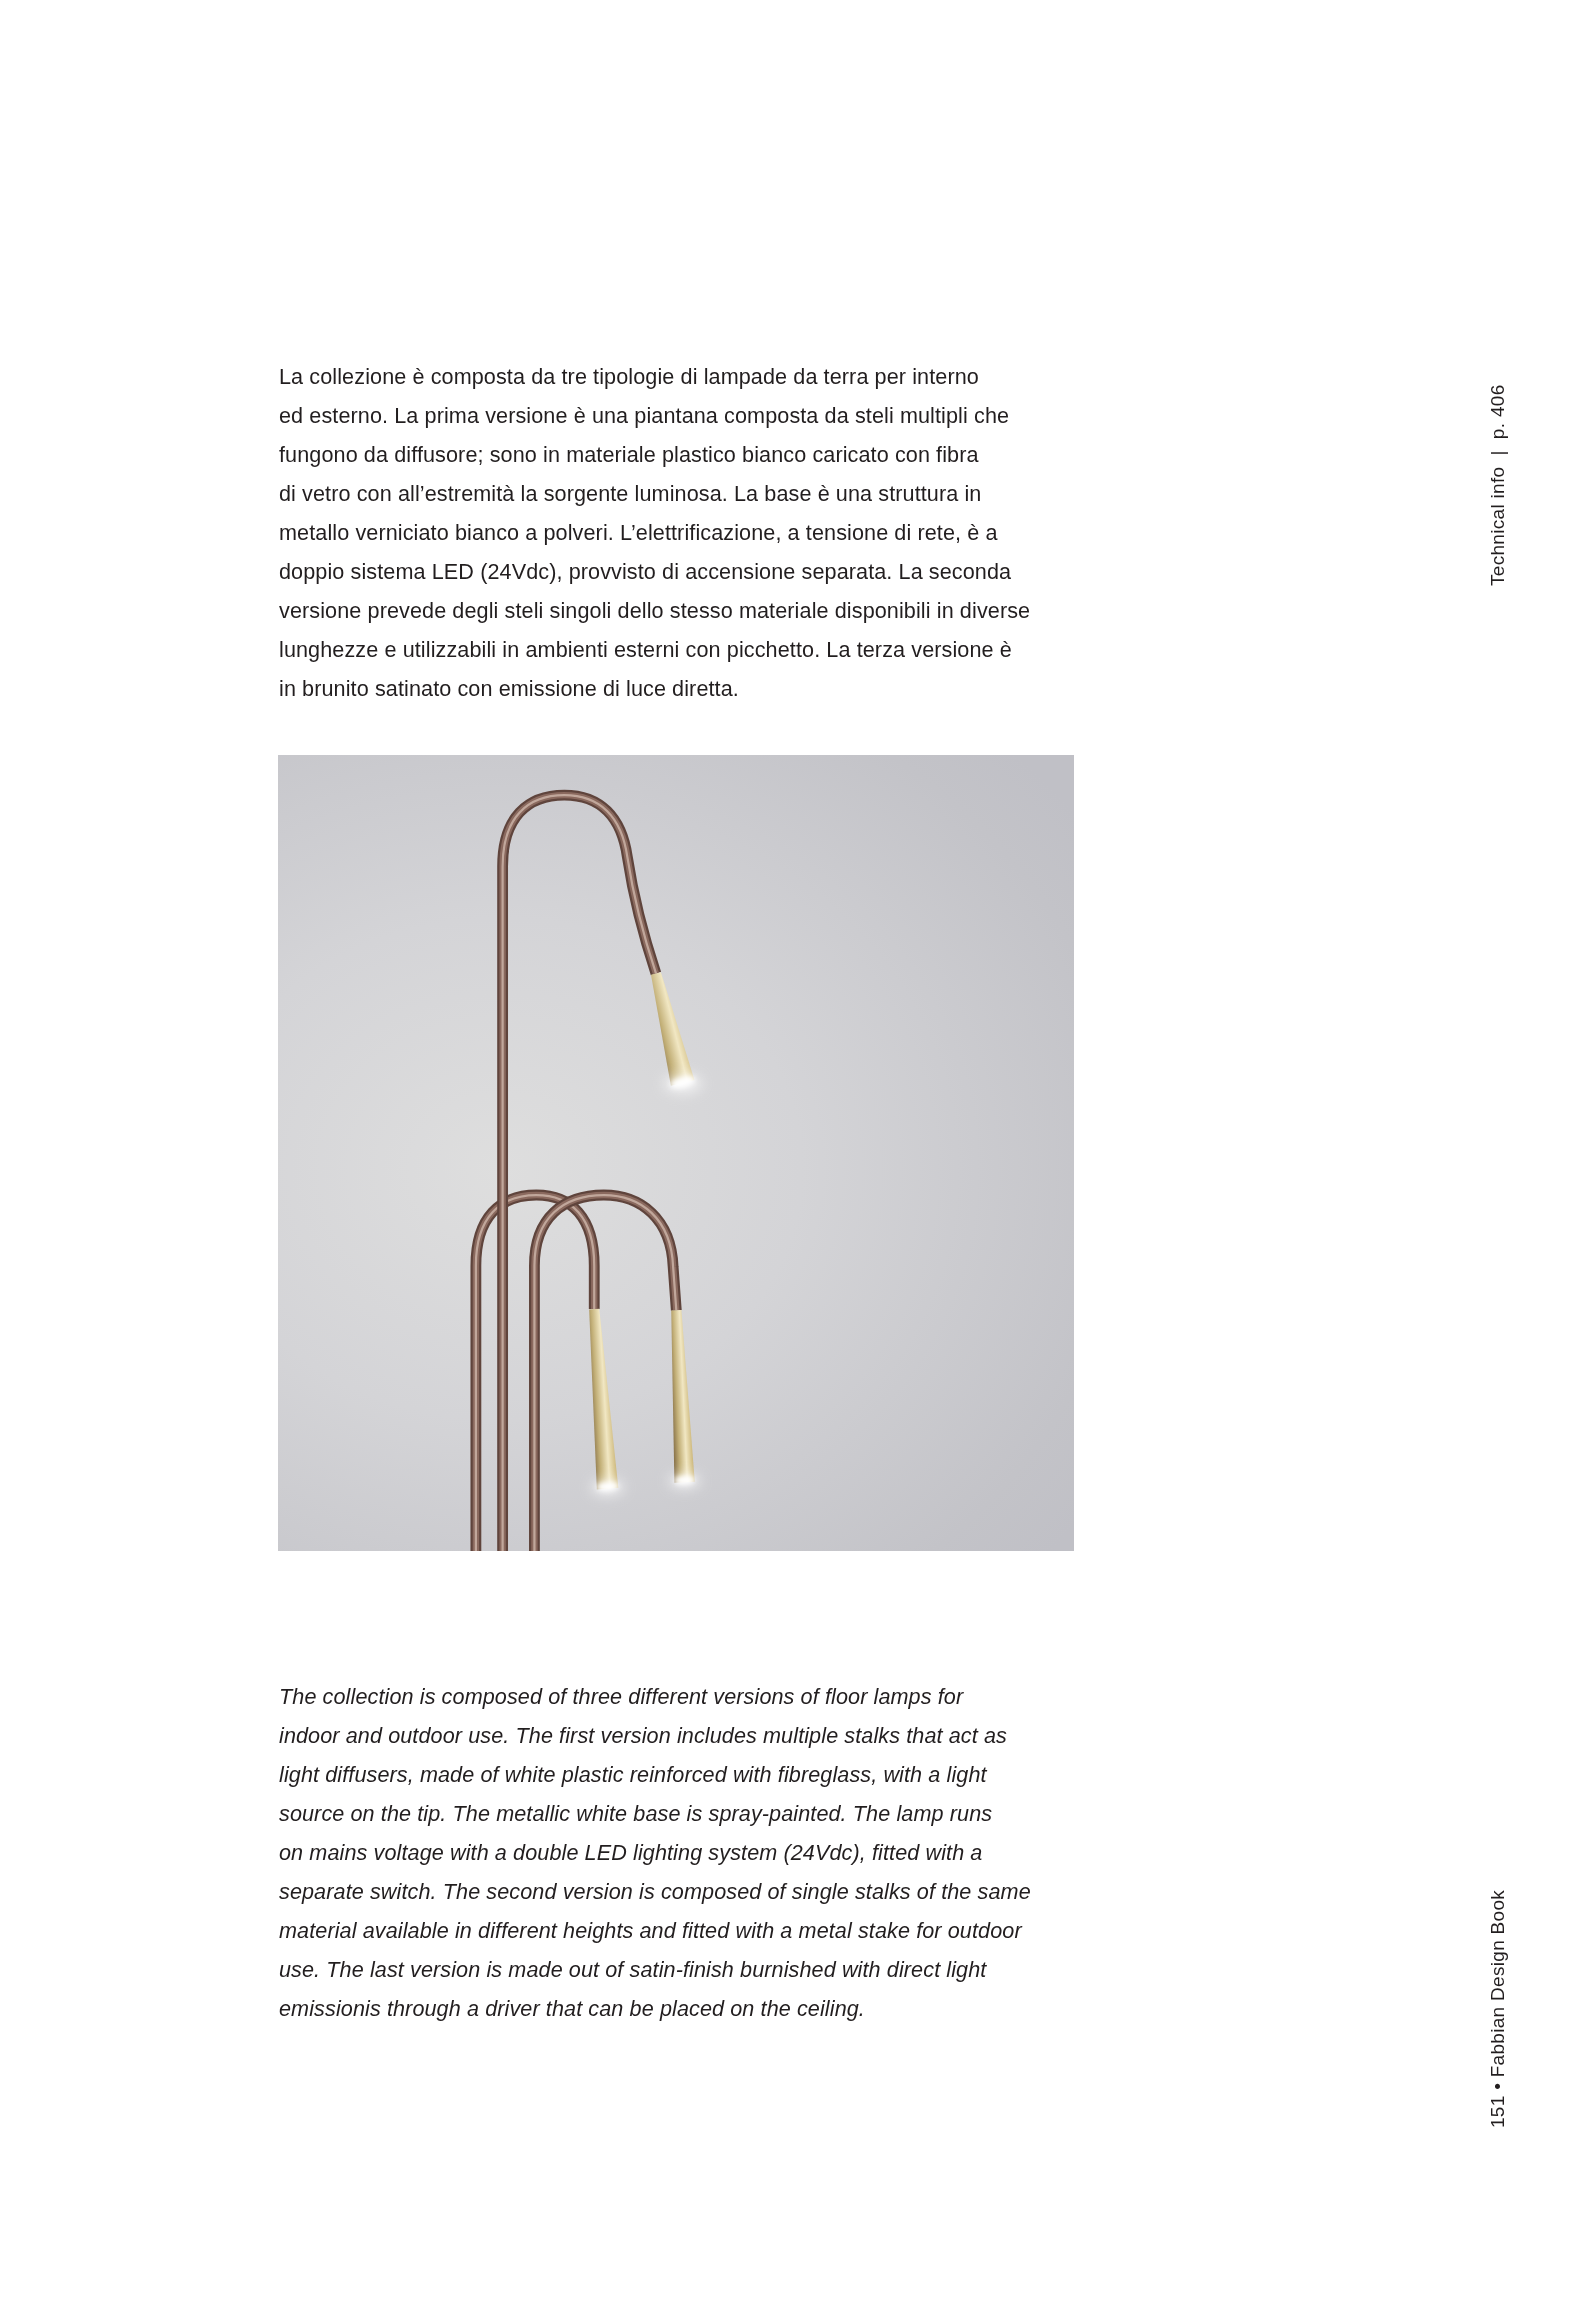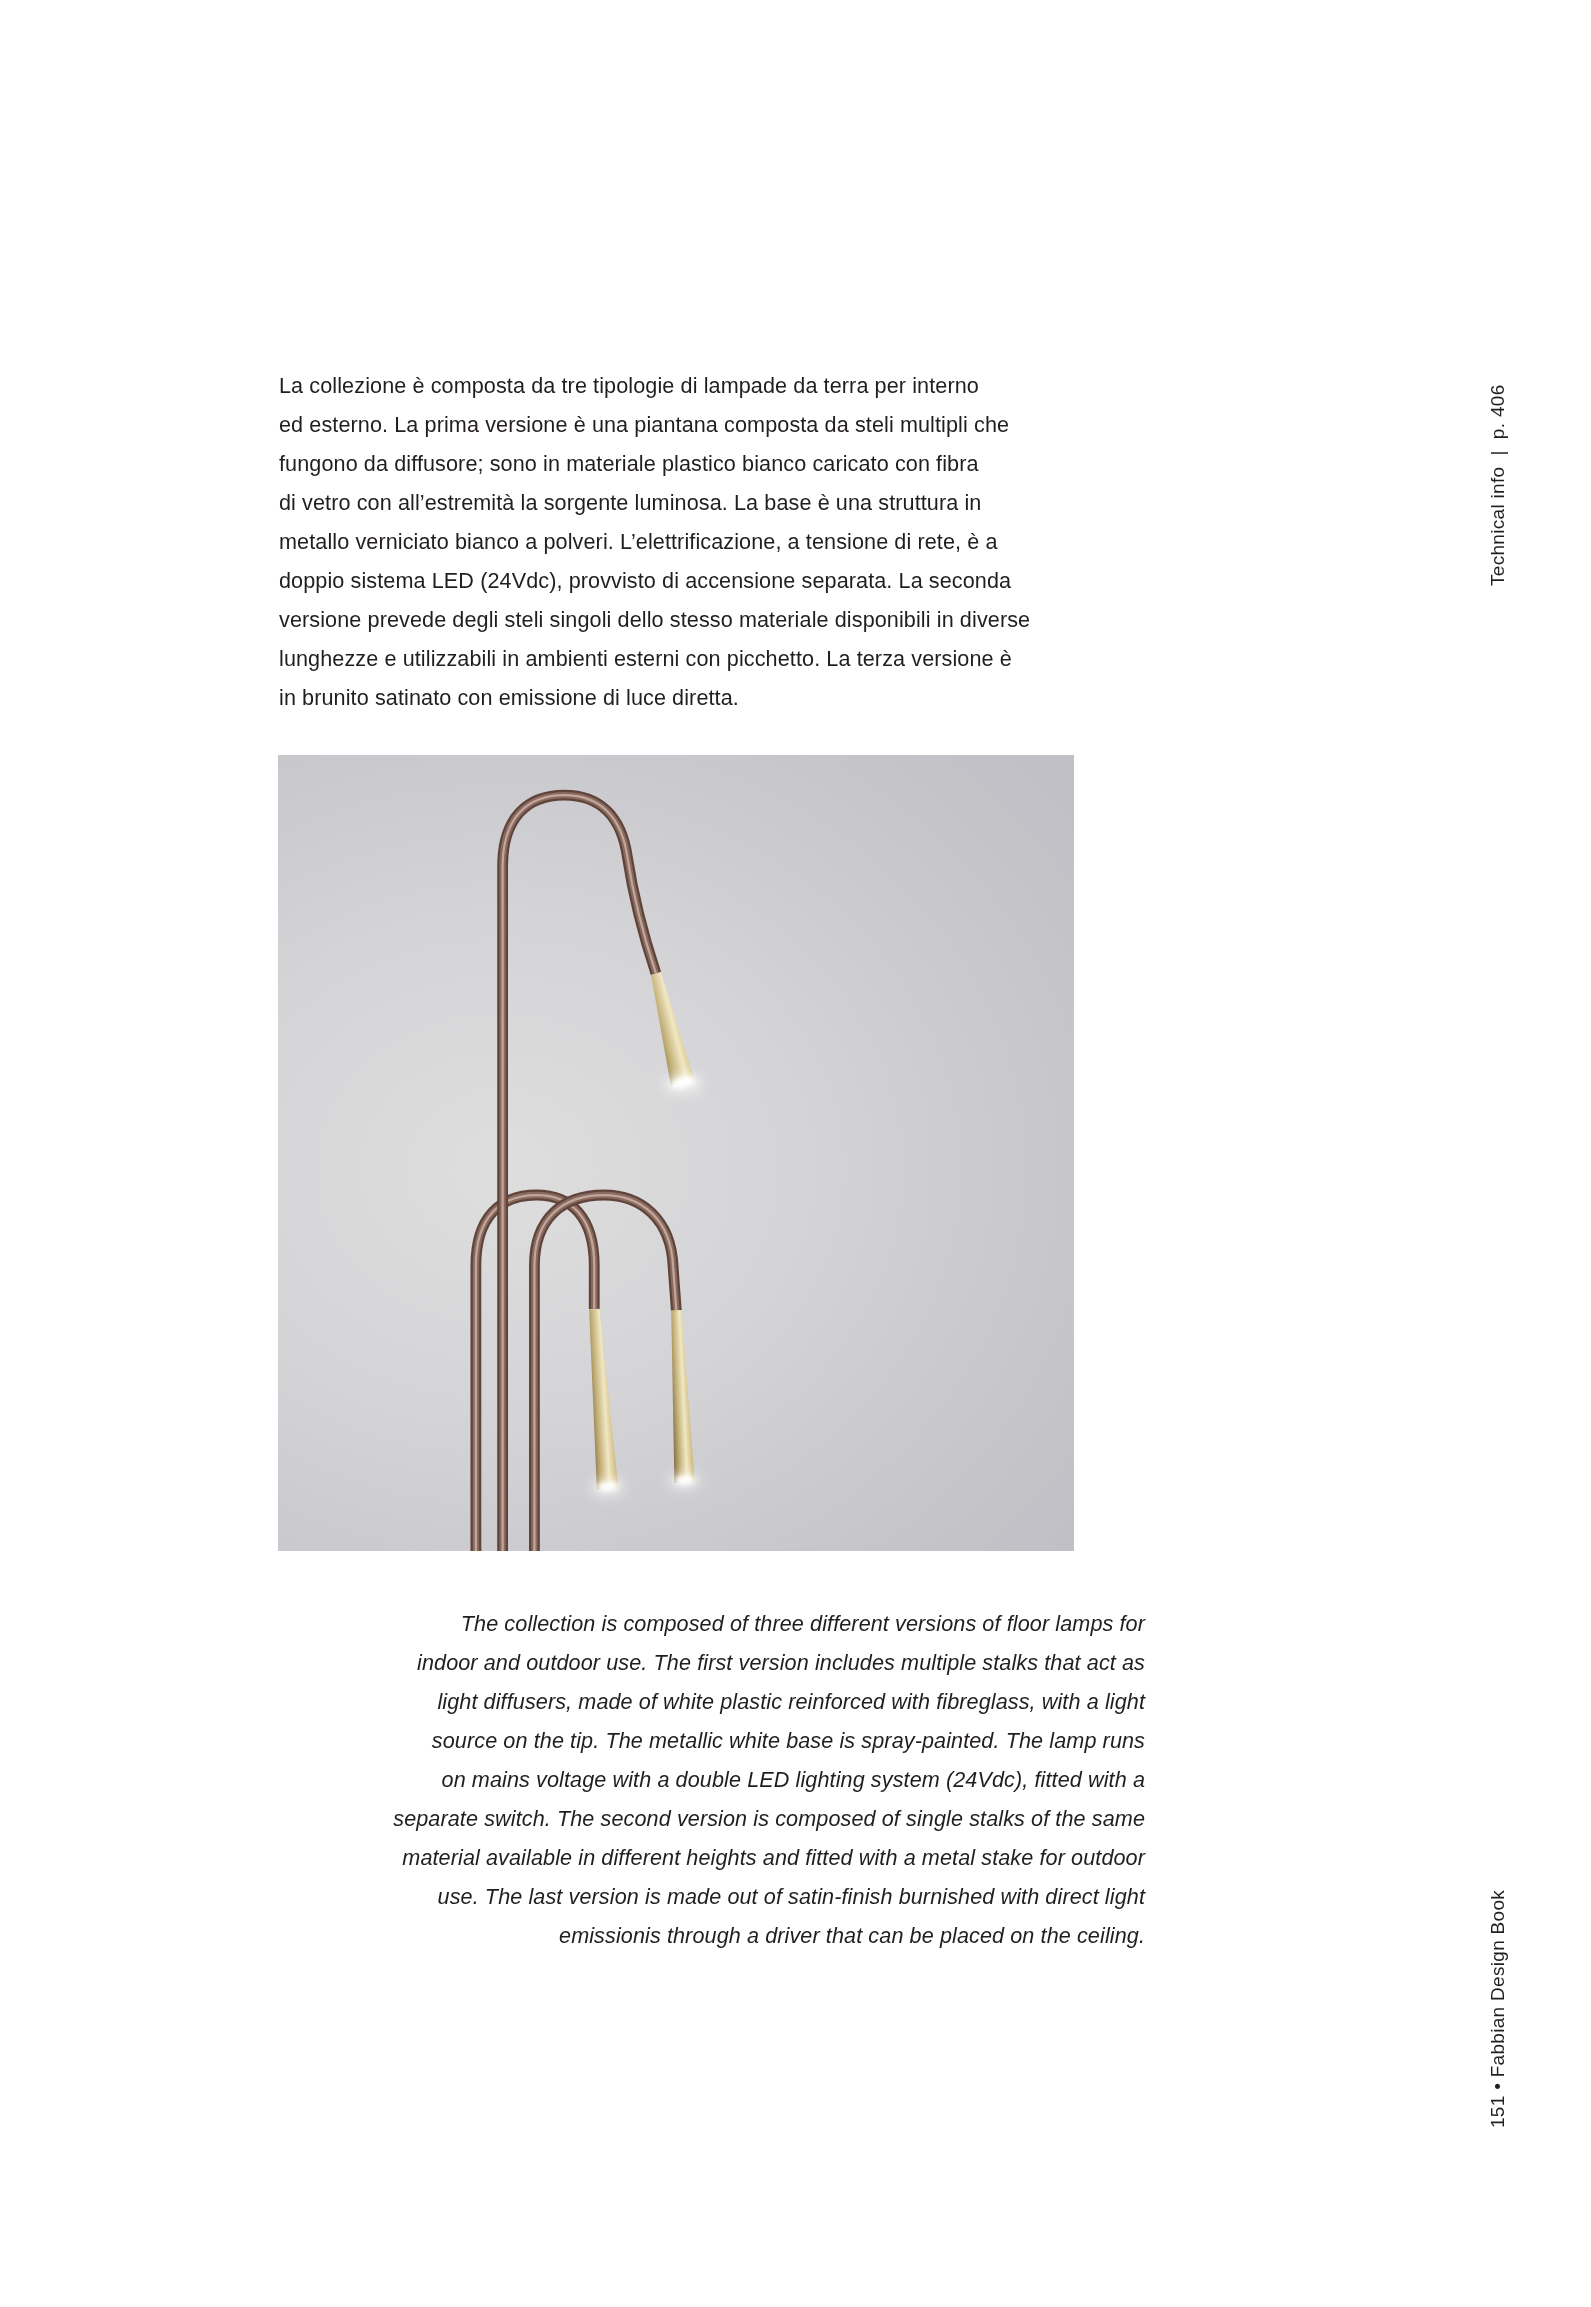--- a/index.html
+++ b/index.html
@@ -21,22 +21,22 @@
   .para{
     position:absolute;
     left:279px;
     width:866px;
     font-size:21.6px;
     line-height:39px;
     letter-spacing:0.1px;
     white-space:pre-line;
     color:var(--ink);
   }
-  .para.italian{ top:344px; }
-  .para.english{ top:1582px; font-style:italic;text-align:right; }
+  .para.italian{ top:335px; }
+  .para.english{ top:1655px; font-style:italic; }
   .photo{
     position:absolute;
     left:278px;
     top:755px;
     width:796px;
     height:796px;
     background:radial-gradient(90% 75% at 28% 52%, var(--photo-bg-light) 0%, var(--photo-bg-mid) 42%, var(--photo-bg-dark) 88%, #c0c0c6 100%);
   }
   .photo svg{display:block;width:100%;height:100%;}
   .vlabel{

